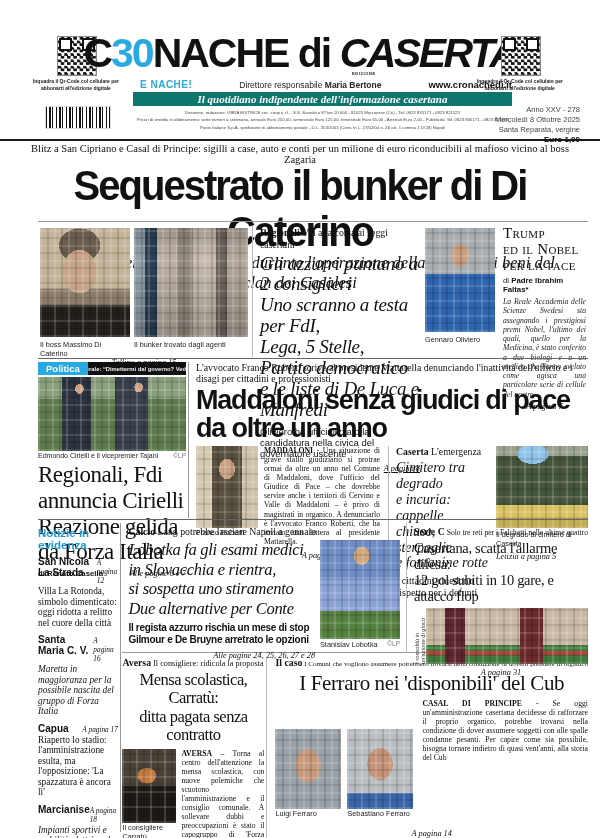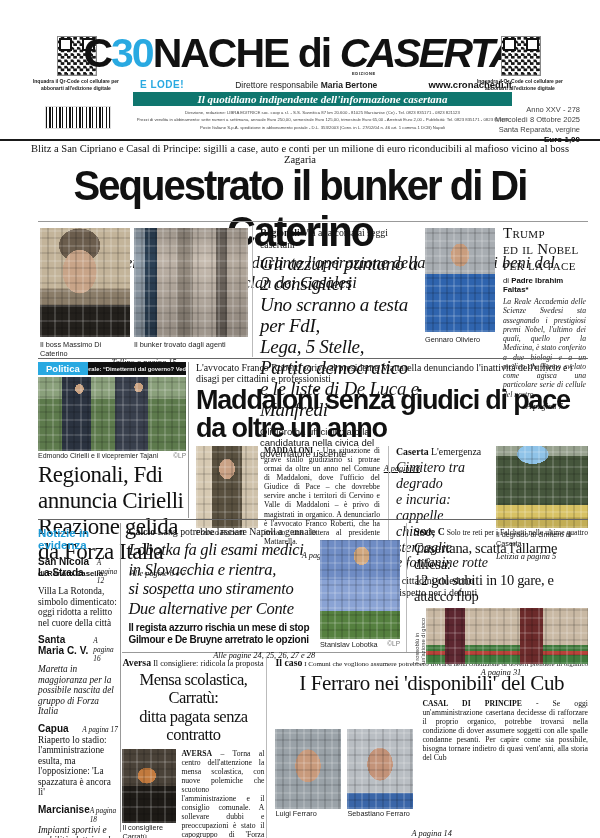--- a/index.html
+++ b/index.html
@@ -178,21 +178,21 @@
 <div id="page">
 
   <header id="masthead">
     <div class="qr qr-l"></div>
     <div class="qr-cap cap-l">Inquadra il Qr-Code col cellulare per abbonarti all'edizione digitale</div>
 
     <div class="logo"><span>C</span><span class="l-blue">30</span><span>NACHE di </span><span class="l-it">CASERTA</span></div>
     <div class="edition">EDIZIONE</div>
 
     <div class="subrow">
-      <span class="elode">E LODE!</span>
+      <span class="elode">E NACHE!</span>
       <span class="dir"><span>Direttore responsabile</span> <b>Maria Bertone</b></span>
       <span class="site">www.cronachedi.it</span>
     </div>
 
     <div class="bluebar">Il quotidiano indipendente dell'informazione casertana</div>
 
     <div class="fine">
       <div>Direzione, redazione: LIBRA EDITRICE soc. coop a r.l. - S.S. Sannitica 87 km 20.600 - 81025 Marcianise (Ce) - Tel. 0823 835171 - 0823 821123</div>
       <div>Prezzi di vendita in abbinamento: sette numeri a settimana, annuale Euro 250,00, semestrale Euro 125,00, trimestrale Euro 65,00 - Arretrati Euro 2,00 - Pubblicità: Tel. 0823 835171 - 0823 821123</div>
       <div>Poste Italiane S.p.A. spedizione in abbonamento postale - D.L. 353/2003 (Conv. in L. 27/02/04 n. 46 art. 1 comma 1 DCB) Napoli</div>

